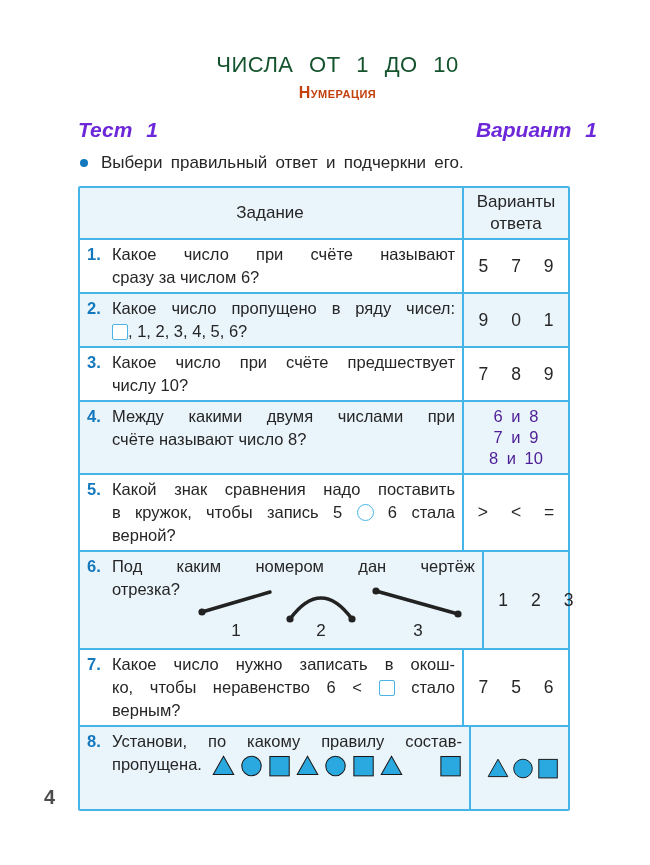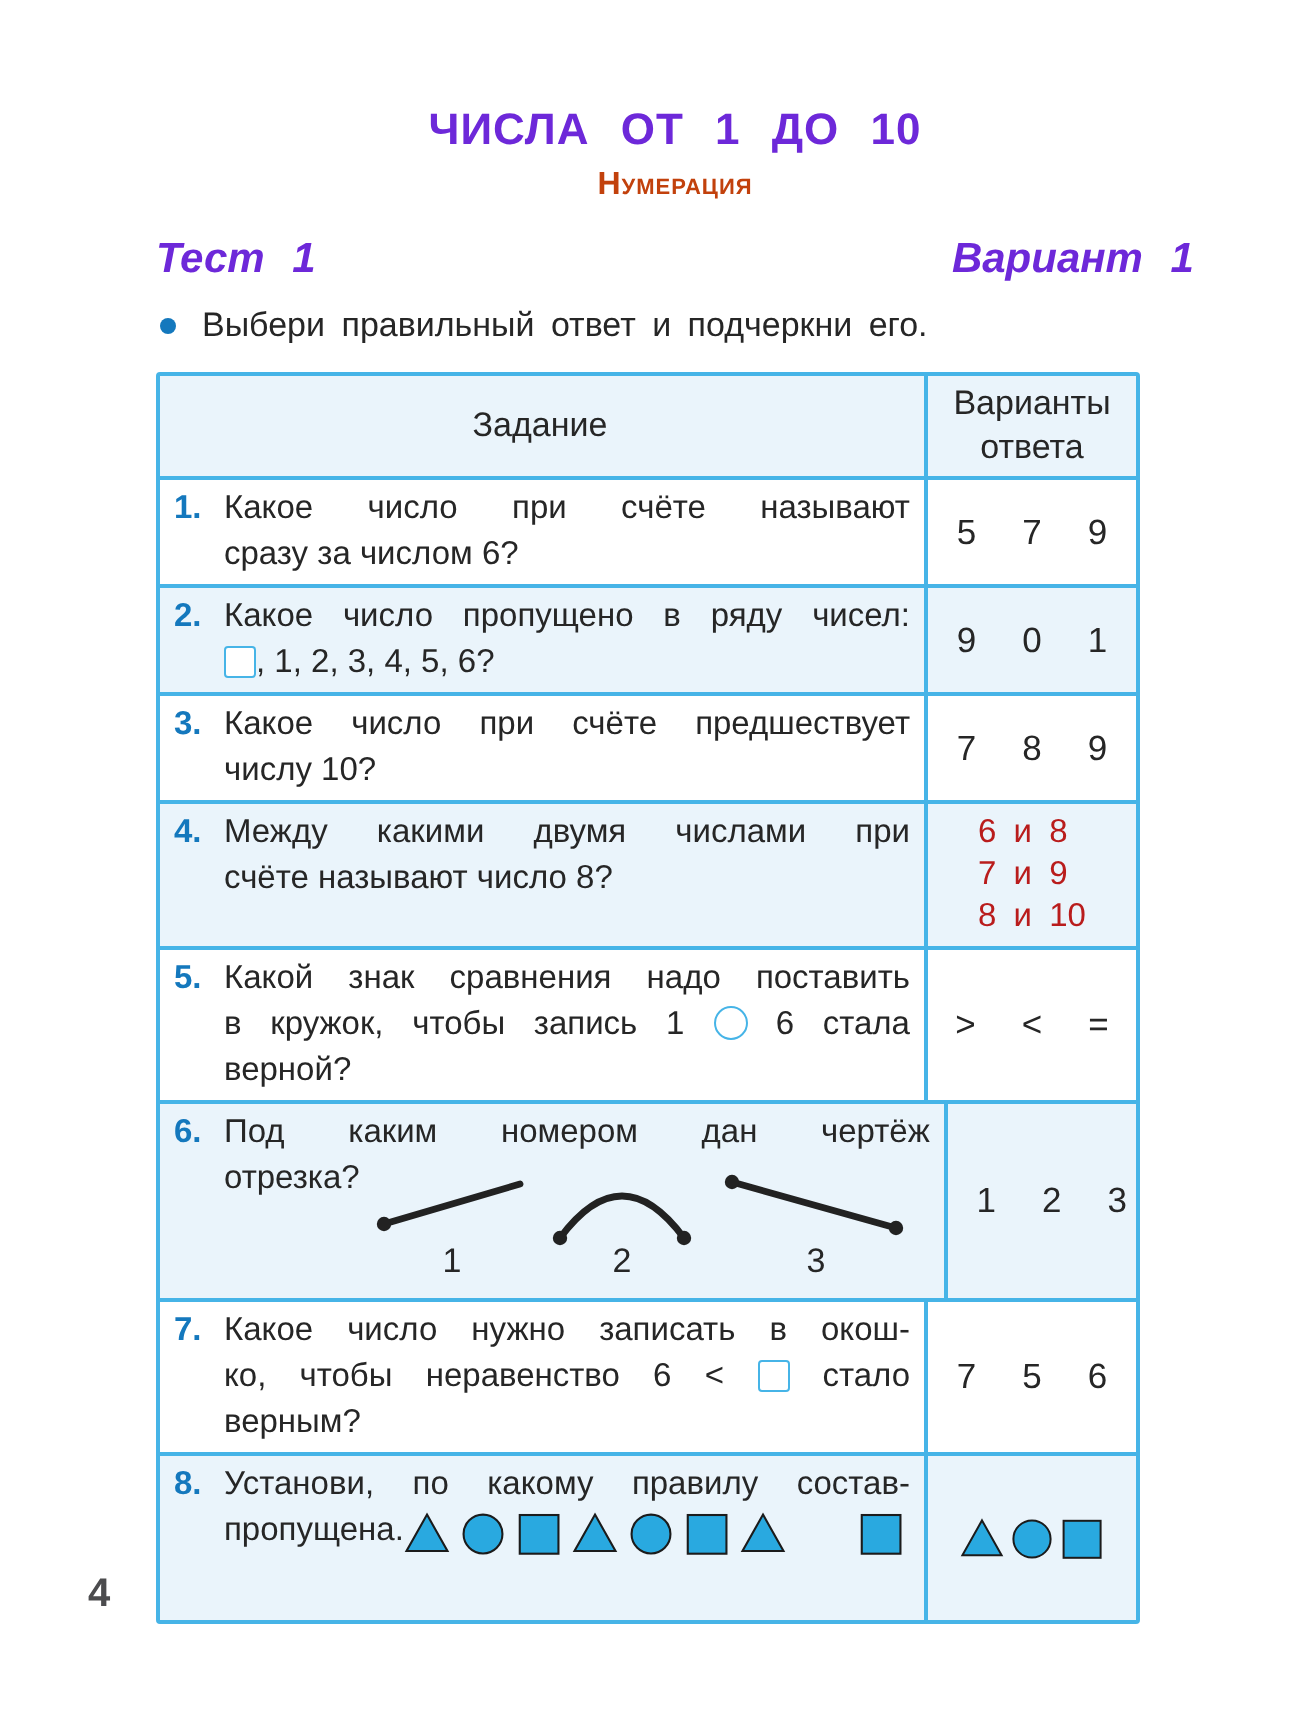--- a/index.html
+++ b/index.html
@@ -2,21 +2,21 @@
 <html><head>
 <meta charset="utf-8">
 <style>
   * { margin:0; padding:0; box-sizing:border-box; }
   html,body { background:#ffffff; }
   body { font-family:"Liberation Sans", sans-serif; color:#262626; }
   .page { position:relative; width:650px; height:865px; background:#ffffff; overflow:hidden; }
   .content { position:absolute; left:78px; top:52px; width:519px; }
 
   
-  .title { text-align:center; color:#6d28d9; font-size:22px; font-weight:bold; word-spacing:9px; letter-spacing:0.5px; margin-bottom:6px; }
+  .title { text-align:center; color:#14532d; font-size:22px; font-weight:normal; word-spacing:9px; letter-spacing:0.5px; margin-bottom:6px; }
   .subtitle { text-align:center; color:#c2410c; font-size:16px; font-weight:bold; font-variant:small-caps; letter-spacing:0.5px; margin-bottom:16px; }
   .test-row { display:flex; justify-content:space-between; align-items:baseline; margin-bottom:11px; }
   .test-label, .variant-label { color:#6d28d9; font-size:21px; font-weight:bold; font-style:italic; word-spacing:8px; }
   .instruction-row { display:flex; align-items:center; margin-bottom:13px; }
   .bullet { width:8px; height:8px; border-radius:50%; background:#1478BD; margin:0 13px 0 2px; flex:none; }
   .instruction { font-size:17px; word-spacing:3.5px; color:#262626; }
 
   
   .qtable { width:492px; border:2px solid #46B4E7; border-radius:2px; background:#ffffff; }
   .trow { display:grid; grid-template-columns:1fr 104px; }
@@ -37,33 +37,33 @@
   #qtable .trow:nth-child(5) { min-height:73px; }
   #qtable .trow:nth-child(6) { min-height:67px; }
   #qtable .trow:nth-child(7) { min-height:93px; }
   #qtable .trow:nth-child(8) { min-height:70px; }
   #qtable .trow:nth-child(9) { min-height:84px; }
 
   .qnum { width:27px; flex:none; color:#1478BD; font-weight:bold; font-size:16.5px; line-height:23px; padding-left:2px; }
   .qbody { flex:1; min-width:0; }
   .qline { font-size:16.5px; line-height:23px; color:#262626; text-align:left; }
   .qline.fill { text-align:justify; text-align-last:justify; }
-  .qline.with-extra { display:flex; align-items:flex-start; gap:0; text-align:left; text-align-last:left; }
+  .qline.with-extra { display:flex; align-items:flex-start; gap:10px; text-align:left; text-align-last:left; }
 
   .window-box { display:inline-block; width:16px; height:16px; border:1.5px solid #46B4E7; border-radius:2px; background:#fff; vertical-align:-3px; }
   .circle-mark { display:inline-block; width:17px; height:17px; border:1.5px solid #46B4E7; border-radius:50%; background:#fff; vertical-align:-3px; }
 
   .draw-wrap { display:inline-block; margin-top:1px; }
   .shape-seq { display:inline-flex; align-items:center; gap:5px; margin-top:1px; }
   .seq-shape { display:inline-flex; }
   .shape-gap { display:inline-block; width:26px; }
 
   .ans-nums { display:flex; gap:23px; font-size:17.5px; color:#262626; }
   .ans-item { display:inline-block; }
-  .ans-lines { font-size:16.5px; line-height:21px; word-spacing:4px; color:#b91c1c; }
+  .ans-lines { text-align:center; font-size:16.5px; line-height:21px; word-spacing:4px; color:#4c1d95; }
   .ans-shapes { display:flex; align-items:center; gap:3px; }
   .ans-shape { display:inline-flex; }
 
   .page-number { position:absolute; left:44px; top:786px; font-size:20px; font-weight:bold; color:#4C4C4E; }
 </style>
 </head>
 <body>
 
 <div class="page">
   <div class="content">
@@ -153,21 +153,21 @@
               <div class="ans-line">7 и 9</div>
               <div class="ans-line">8 и 10</div>
             </div>
           </div>
         </div>
         <div class="trow">
           <div class="tcell task">
             <div class="qnum">5.</div>
             <div class="qbody">
               <div class="qline fill"><span>Какой знак сравнения надо поставить</span></div>
-              <div class="qline fill"><span>в кружок, чтобы запись 1 </span><span class="circle-mark"></span><span> 6 стала</span></div>
+              <div class="qline fill"><span>в кружок, чтобы запись 5 </span><span class="circle-mark"></span><span> 6 стала</span></div>
               <div class="qline"><span>верной?</span></div>
             </div>
           </div>
           <div class="tcell ans">
             <div class="ans-nums">
               <span class="ans-item">&gt;</span>
               <span class="ans-item">&lt;</span>
               <span class="ans-item">=</span>
             </div>
           </div>

